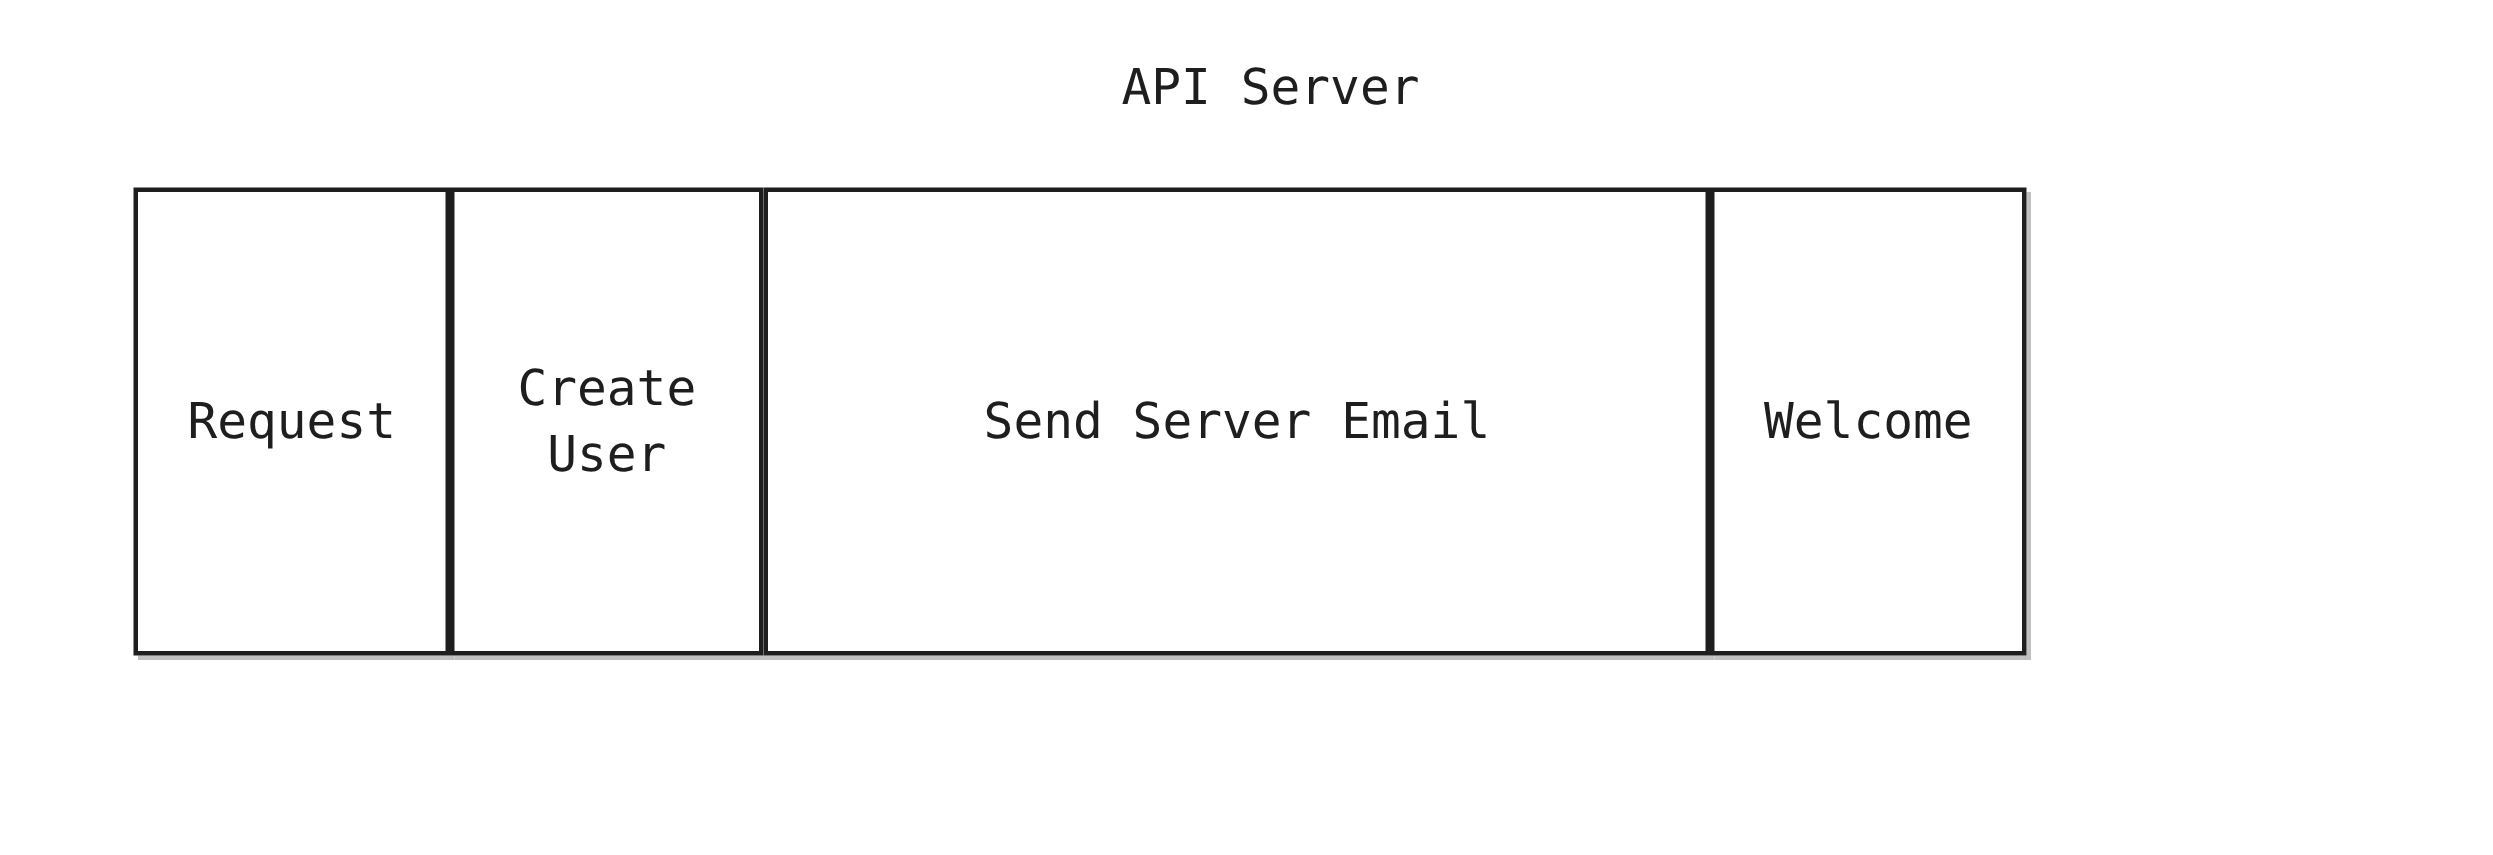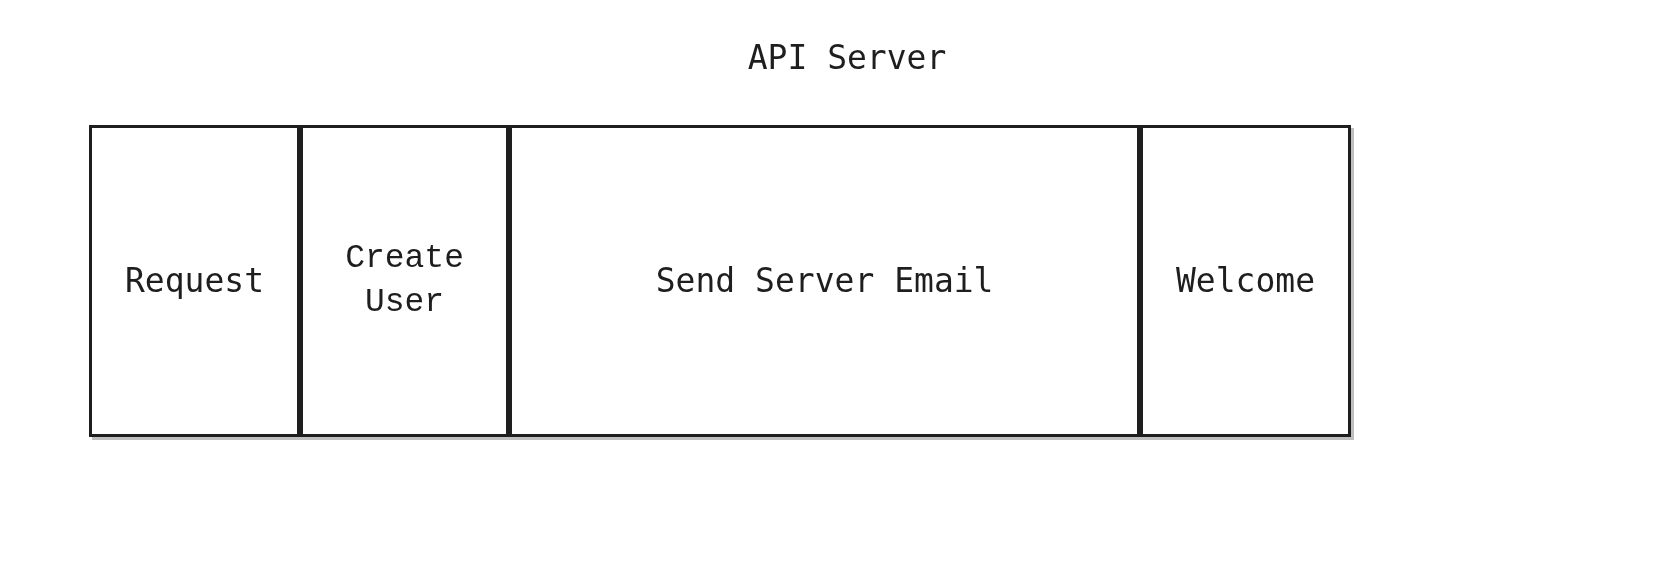--- a/index.html
+++ b/index.html
@@ -58,21 +58,21 @@
   }
   .box .label {
     white-space: pre-line;
     text-align: center;
     font-size: 33px;
     line-height: 44px;
     font-weight: 500;
     color: var(--text);
   }
   .box-request  { width: 248px; }
-  .box-create   { width: 246px; font-family: Liberation Mono, monospace; }
+  .box-create   { width: 246px; }
   .box-send     { width: 744px; }
   .box-response { width: 248px; }
 </style>
 </head>
 <body>
 
 <div class="canvas">
 
   <div class="diagram-title">API Server</div>
 

